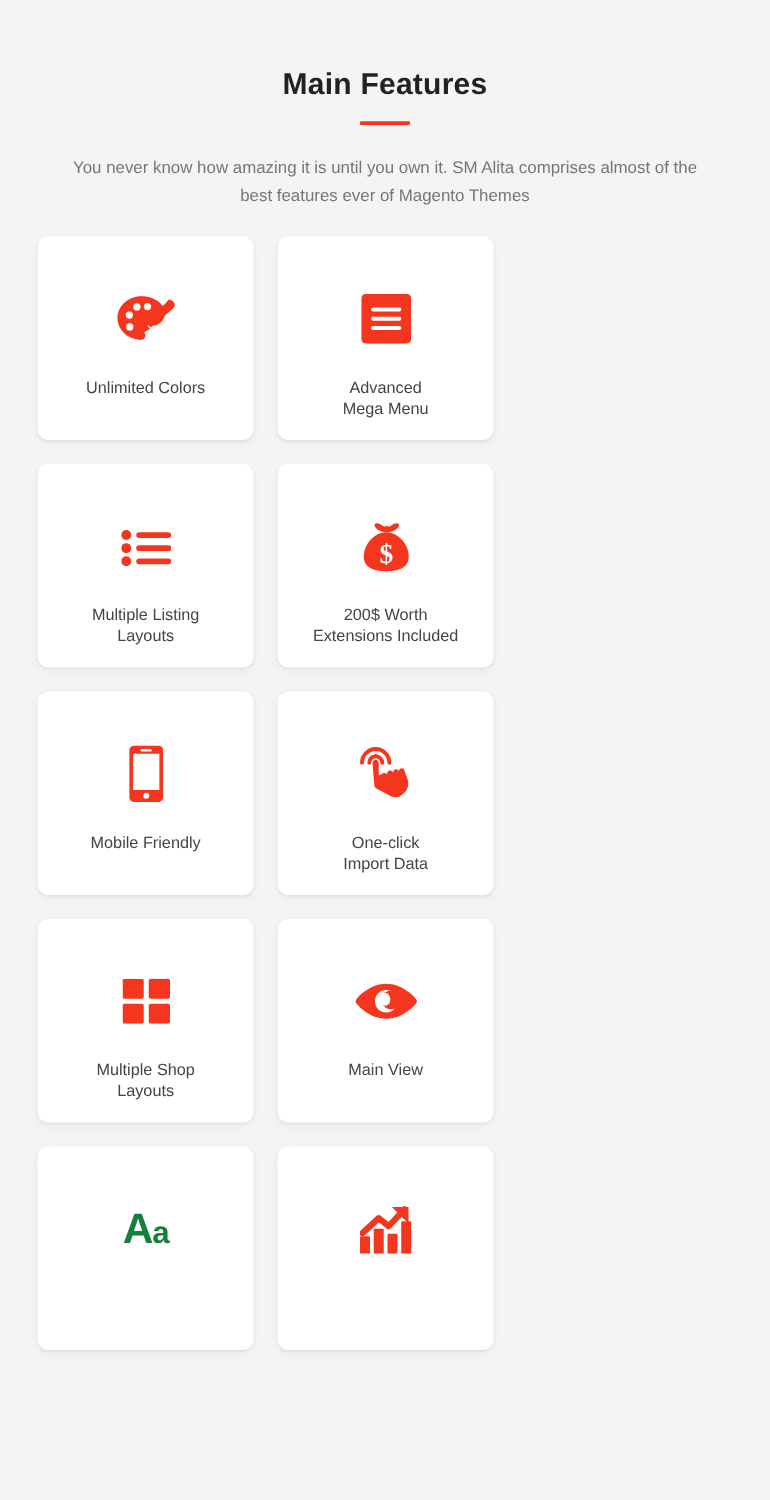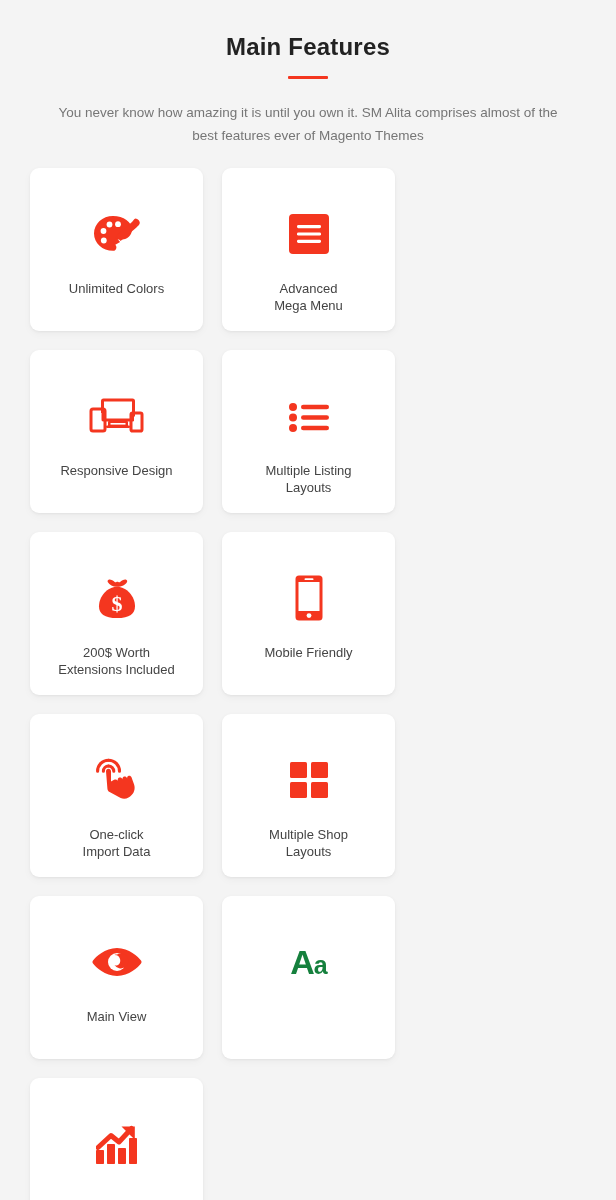--- a/index.html
+++ b/index.html
@@ -16,21 +16,21 @@
   }
   .page {
     width: 616px;
     height: 1200px;
     position: relative;
     box-sizing: border-box;
   }
 
   
   .header {
-    padding-top: 32px;
+    padding-top: 53px;
     text-align: center;
   }
   .title {
     font-size: 24px;
     font-weight: bold;
     color: #222222;
     letter-spacing: 0.2px;
     margin: 0;
     line-height: 30px;
   }
@@ -143,37 +143,20 @@
               <rect x="0" y="0" width="40" height="40" rx="4" fill="#f4361f"></rect>
               <rect x="8" y="11" width="24" height="3.2" rx="1.4" fill="#ffffff"></rect>
               <rect x="8" y="18.4" width="24" height="3.2" rx="1.4" fill="#ffffff"></rect>
               <rect x="8" y="25.8" width="24" height="3.2" rx="1.4" fill="#ffffff"></rect>
             </svg>
           </div>
         </div>
         <div class="card-label">Advanced
 Mega Menu</div>
       </div>
-      <div class="card one-line">
-        <div class="icon-box">
-          <div>
-            <svg width="56" height="36" viewBox="0 0 56 36" xmlns="http://www.w3.org/2000/svg">
-              <rect x="13.5" y="2" width="31" height="20" rx="1" fill="none" stroke="#f4361f" stroke-width="3"></rect>
-              <rect x="2" y="11" width="14" height="22" rx="2" fill="none" stroke="#f4361f" stroke-width="3"></rect>
-              <rect x="5.5" y="15" width="7" height="12" fill="#ffffff"></rect>
-              <rect x="42" y="15" width="11" height="18" rx="1.6" fill="none" stroke="#f4361f" stroke-width="3"></rect>
-              <rect x="45" y="18.5" width="5" height="10" fill="#ffffff"></rect>
-              <rect x="19" y="23" width="20" height="6.5" rx="1" fill="#f4361f"></rect>
-              <rect x="21.5" y="25" width="15" height="1.6" fill="#ffffff"></rect>
-              <rect x="17" y="27.5" width="24" height="2.6" rx="1" fill="#f4361f"></rect>
-            </svg>
-          </div>
-        </div>
-        <div class="card-label">Responsive Design</div>
-      </div>
       <div class="card">
         <div class="icon-box">
           <div>
             <svg width="40" height="31" viewBox="0 0 40 31" xmlns="http://www.w3.org/2000/svg">
               <circle cx="4" cy="6" r="4" fill="#f4361f"></circle>
               <rect x="12" y="3.7" width="28" height="4.6" rx="2.3" fill="#f4361f"></rect>
               <circle cx="4" cy="16.5" r="4" fill="#f4361f"></circle>
               <rect x="12" y="14.2" width="28" height="4.6" rx="2.3" fill="#f4361f"></rect>
               <circle cx="4" cy="27" r="4" fill="#f4361f"></circle>
               <rect x="12" y="24.7" width="28" height="4.6" rx="2.3" fill="#f4361f"></rect>

